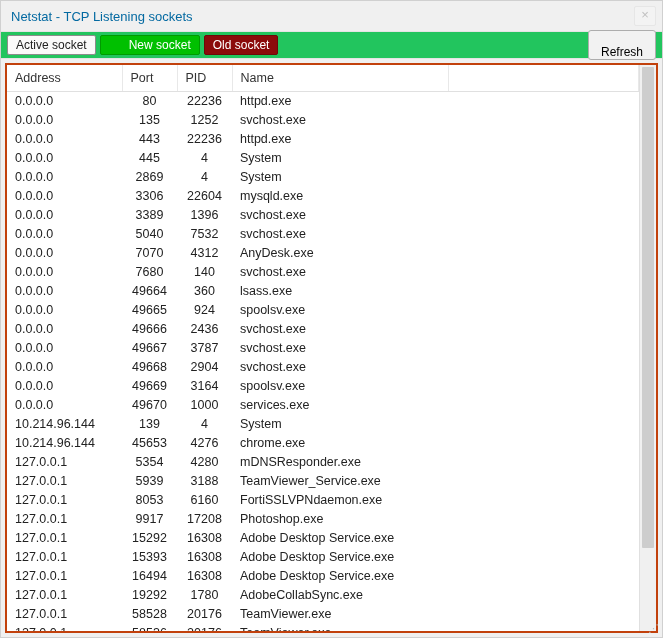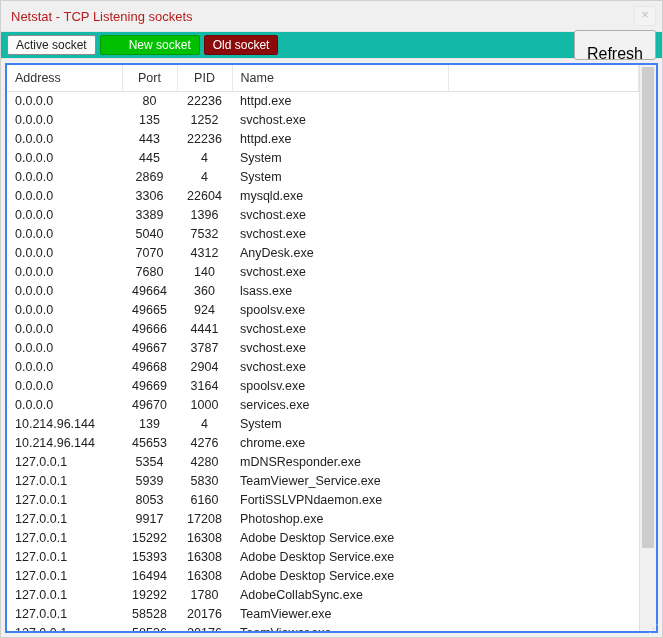--- a/index.html
+++ b/index.html
@@ -20,37 +20,37 @@
     position: relative;
   }
   .titlebar {
     height: 30px;
     display: flex; align-items: center;
     padding: 0 6px 0 10px;
     background: #f0f0f0;
   }
   .titlebar-title {
     flex: 1;
-    color: #b91c1c;
+    color: #0369a1;
     font-size: 13px;
   }
   .titlebar-close {
     width: 22px; height: 20px;
     border: 1px solid #e6e6e6;
     background: #f3f3f3;
     color: #bfbfbf;
     font-size: 13px;
     line-height: 16px;
     text-align: center;
     border-radius: 2px;
     cursor: default;
   }
   .toolbar {
     height: 28px;
-    background: #14b8a6;
+    background: #22c55e;
     border-top: 1px solid #e4e4e4;
     border-bottom: 1px solid #e4e4e4;
     display: flex; align-items: center;
     padding: 0 6px;
     gap: 4px;
   }
   .legend {
     height: 20px;
     padding: 0 8px;
     border: 1px solid #8c8c8c;
@@ -58,30 +58,30 @@
     font-size: 12px;
     display: inline-flex; align-items: center;
     background: #fafafa;
   }
   .legend.new { background: #00c000; border-color: #009a00; color: #fff; padding-left: 28px; }
   .legend.old { background: #8b0b0b; border-color: #6d0808; color: #fff; }
   .toolbar-spacer { flex: 1; }
   .refresh-btn {
     height: 22px;
     padding: 14px 12px;
-    font-size: 16px;
+    font-size: 12px;
     border: 1px solid #adadad;
     background: #f2f2f2;
     border-radius: 3px;
     cursor: pointer;
   }
   .content {
     flex: 1;
     margin: 4px;
-    border: 2px solid #3b82f6;
+    border: 2px solid #c2410c;
     background: #fff;
     display: flex;
     overflow: hidden;
     position: relative;
   }
   .table-wrap {
     flex: 1;
     overflow: hidden;
     position: relative;
   }
@@ -95,21 +95,21 @@
     font-weight: normal;
     font-size: 12.5px;
     height: 26px;
     border-bottom: 1px solid #e0e0e0;
     border-right: 1px solid #e8e8e8;
     padding: 0 8px;
     color: #333;
     background: #fff;
     position: sticky; top: 0;
   }
-  thead th.num { text-align: center; }
+  thead th.num { text-align: left; }
   tbody td {
     font-size: 12.5px;
     height: 19px;
     padding: 0 8px;
     white-space: nowrap;
     overflow: hidden;
     text-overflow: ellipsis;
   }
   tbody td.num { text-align: center; }
   col.c-addr { width: 115px; }
@@ -263,21 +263,21 @@
               <tr>
                 <td>0.0.0.0</td>
                 <td class="num">49665</td>
                 <td class="num">924</td>
                 <td>spoolsv.exe</td>
                 <td></td>
               </tr>
               <tr>
                 <td>0.0.0.0</td>
                 <td class="num">49666</td>
-                <td class="num">4441</td>
+                <td class="num">2436</td>
                 <td>svchost.exe</td>
                 <td></td>
               </tr>
               <tr>
                 <td>0.0.0.0</td>
                 <td class="num">49667</td>
                 <td class="num">3787</td>
                 <td>svchost.exe</td>
                 <td></td>
               </tr>
@@ -319,21 +319,21 @@
               <tr>
                 <td>127.0.0.1</td>
                 <td class="num">5354</td>
                 <td class="num">4280</td>
                 <td>mDNSResponder.exe</td>
                 <td></td>
               </tr>
               <tr>
                 <td>127.0.0.1</td>
                 <td class="num">5939</td>
-                <td class="num">5830</td>
+                <td class="num">3188</td>
                 <td>TeamViewer_Service.exe</td>
                 <td></td>
               </tr>
               <tr>
                 <td>127.0.0.1</td>
                 <td class="num">8053</td>
                 <td class="num">6160</td>
                 <td>FortiSSLVPNdaemon.exe</td>
                 <td></td>
               </tr>

